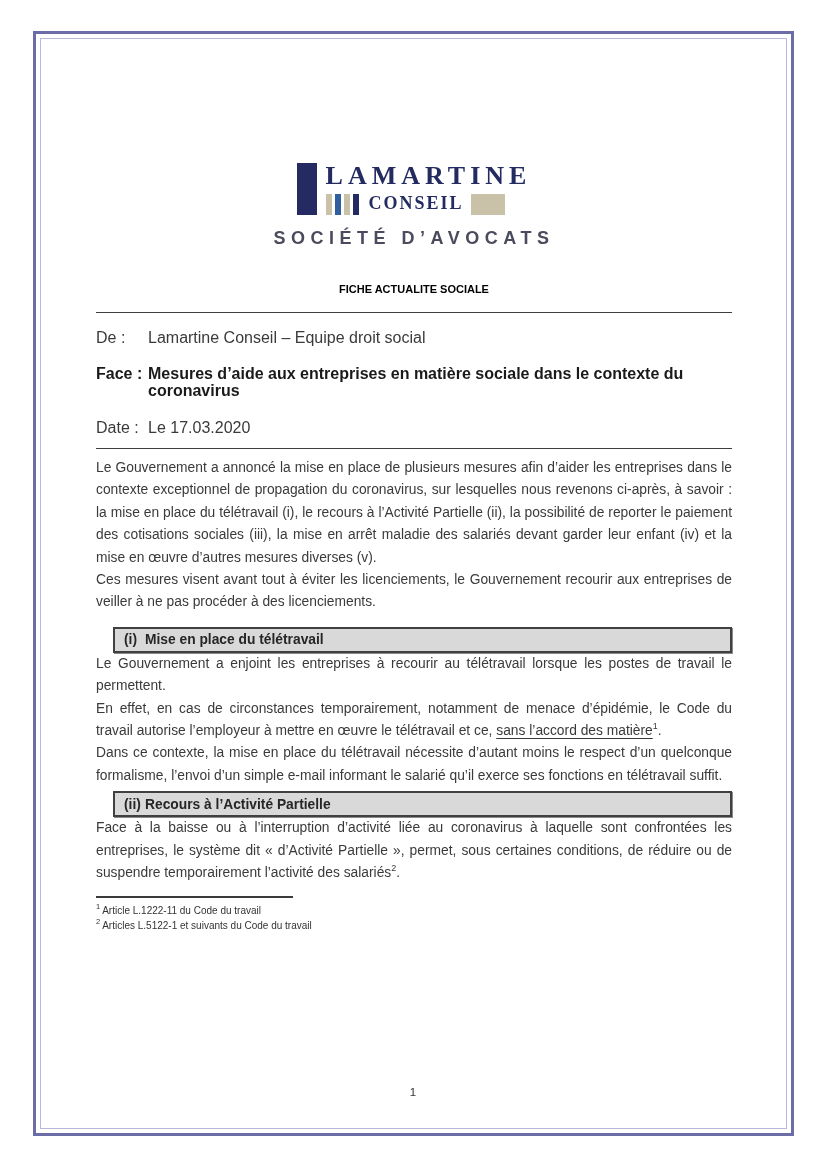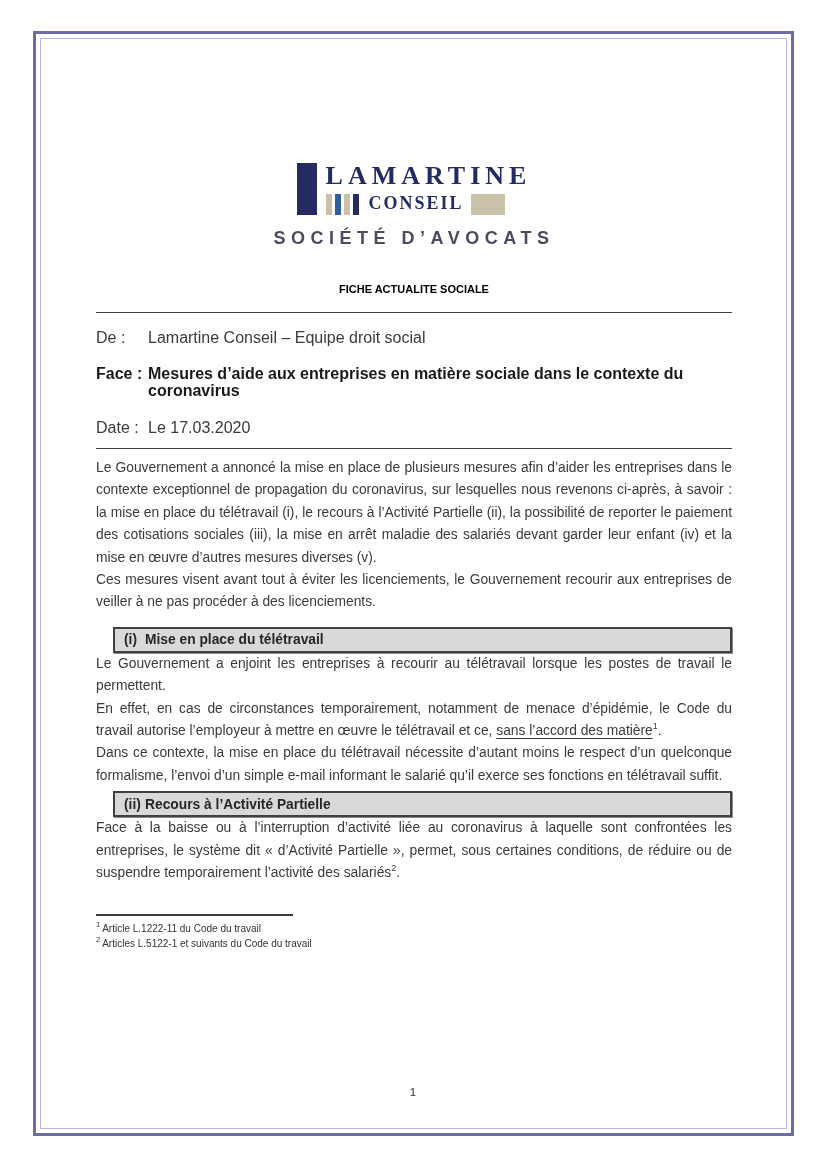--- a/index.html
+++ b/index.html
@@ -65,21 +65,21 @@
     padding-left:9px;font-size:13.8px;font-weight:bold;color:#262626;
     box-shadow:1px 1px 0 #8a8a8a;
   }
   .section-box.second{margin-top:4px;}
   .section-num{display:inline-block;width:21px;flex:none;}
 
   .u{text-decoration:underline;text-underline-offset:3px;}
   sup{font-size:9px;line-height:0;vertical-align:super;}
 
   
-  .footnotes{margin-top:29px;}
+  .footnotes{margin-top:11px;}
   .footnote-rule{width:197px;border-top:2px solid #3a3a3a;margin-bottom:5px;}
   .footnote{font-size:10px;line-height:15px;color:#333;}
   .footnote sup{font-size:7.5px;margin-right:2px;}
 
   .page-number{
     position:absolute;left:0;top:1086px;width:826px;text-align:center;
     font-size:11.5px;color:#333;
   }
 </style>
 </head>

